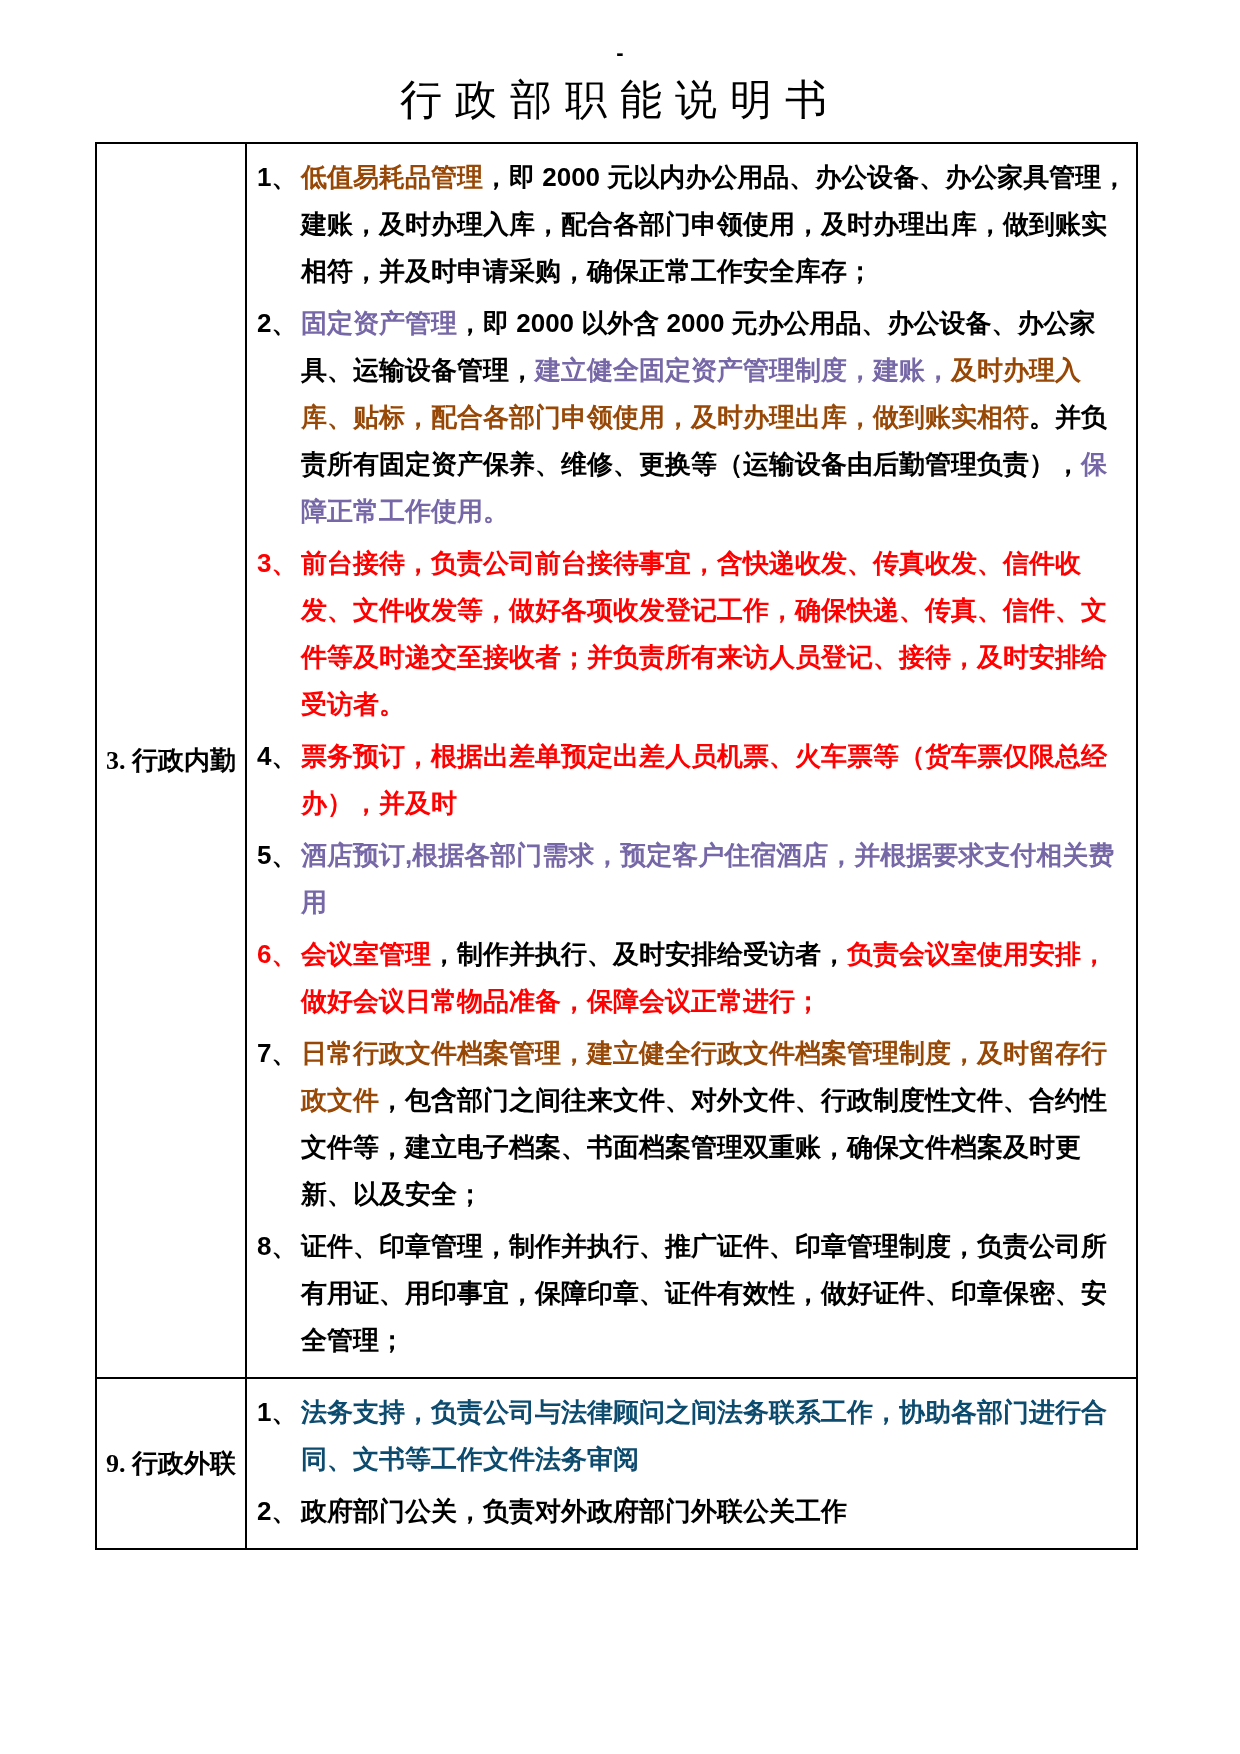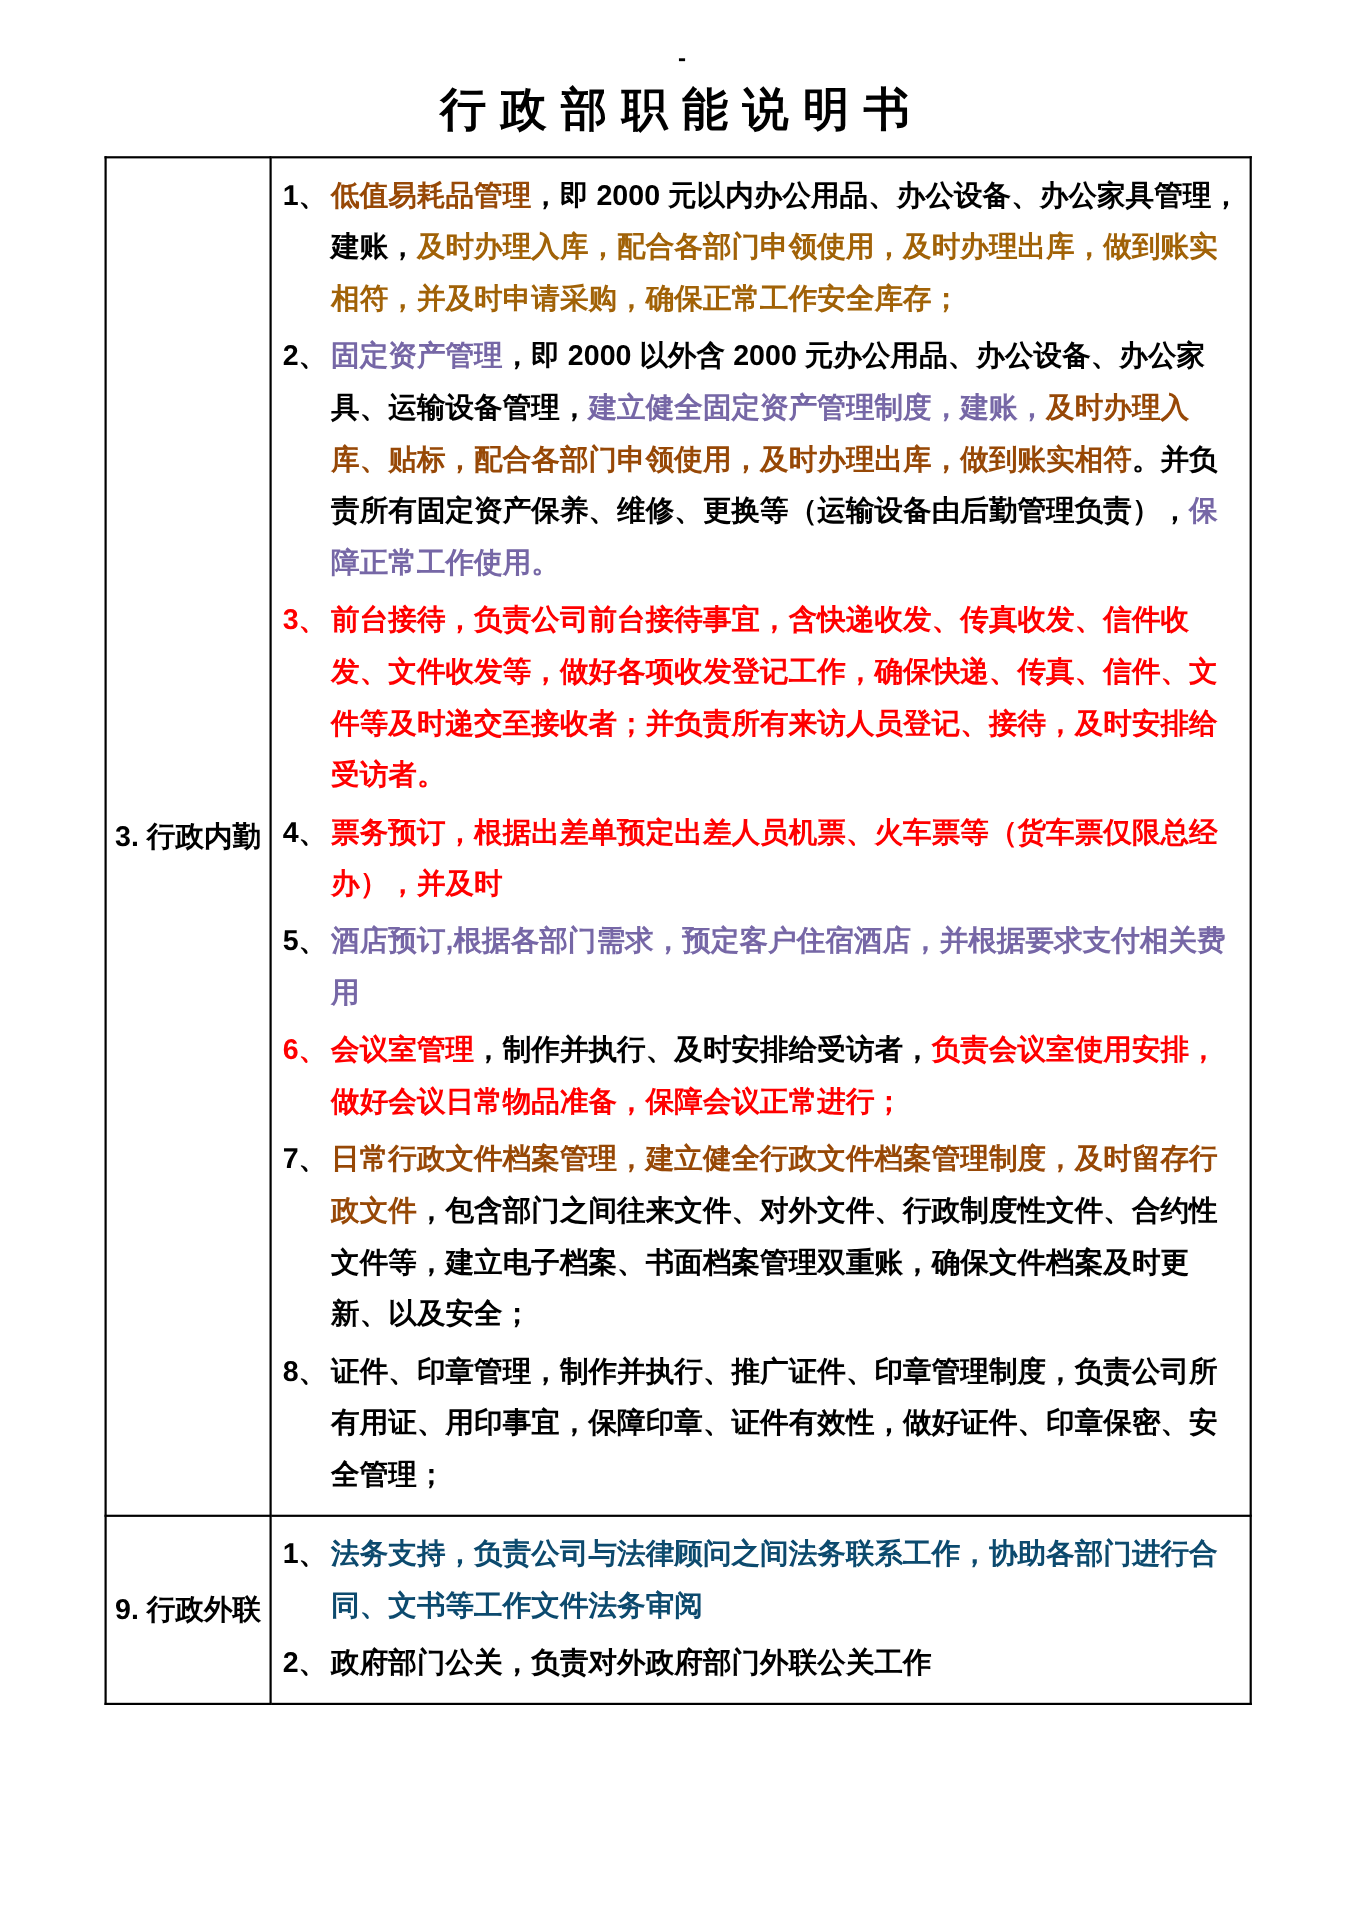--- a/index.html
+++ b/index.html
@@ -22,21 +22,21 @@
     color:#000;
   }
   .doc-title{
     position:absolute;
     top:72px;
     left:0;
     width:100%;
     margin:0;
     text-align:center;
     font-size:42px;
-    font-weight:bold;
+    font-weight:normal;
     letter-spacing:13px;
     color:#000;
   }
   .duties-table{
     position:absolute;
     top:142px;
     left:95px;
     width:1043px;
     border-collapse:collapse;
     table-layout:fixed;
@@ -46,20 +46,21 @@
   }
   .label-cell{
     width:140px;
     text-align:center;
     vertical-align:middle;
     font-size:26px;
     font-weight:bold;
     line-height:1.75;
     color:#000;
     padding:4px;
+    font-family:Liberation Serif, serif;
   }
   .content-cell{
     vertical-align:top;
     padding:10px 6px 8px 10px;
   }
   .content-cell.tall{
     height:1160px;
   }
   .duty-item{
     display:flex;
@@ -82,21 +83,21 @@
 <div class="page">
   <div class="page-dash">-</div>
   <h1 class="doc-title">行政部职能说明书</h1>
   <table class="duties-table">
     <tbody id="duties-tbody">
         <tr>
           <td class="label-cell">3. 行政内勤</td>
           <td class="content-cell tall">
             <div class="duty-item">
               <span class="duty-num" style="color: rgb(0, 0, 0);">1、</span>
-              <span class="duty-body"><span style="color: rgb(151, 72, 6); margin-top: 33px;">低值易耗品管理</span><span style="color: rgb(0, 0, 0);">，即 2000 元以内办公用品、办公设备、办公家具管理，建账，</span><span style="color: #a16207;">及时办理入库，配合各部门申领使用，及时办理出库，做到账实相符，并及时申请采购，确保正常工作安全库存；</span></span>
+              <span class="duty-body"><span style="color: rgb(151, 72, 6); margin-top: 33px;">低值易耗品管理</span><span style="color: rgb(0, 0, 0);">，即 2000 元以内办公用品、办公设备、办公家具管理，建账，</span><span style="color: #000000;">及时办理入库，配合各部门申领使用，及时办理出库，做到账实相符，并及时申请采购，确保正常工作安全库存；</span></span>
             </div>
             <div class="duty-item">
               <span class="duty-num" style="color: rgb(0, 0, 0);">2、</span>
               <span class="duty-body"><span style="color: rgb(118, 103, 166);">固定资产管理</span><span style="color: rgb(0, 0, 0);">，即 2000 以外含 2000 元办公用品、办公设备、办公家具、运输设备管理，</span><span style="color: rgb(118, 103, 166);">建立健全固定资产管理制度，建账，</span><span style="color: rgb(151, 72, 6);">及时办理入库、贴标，配合各部门申领使用，及时办理出库，做到账实相符</span><span style="color: rgb(0, 0, 0);">。并负责所有固定资产保养、维修、更换等（运输设备由后勤管理负责），</span><span style="color: rgb(118, 103, 166);">保障正常工作使用。</span></span>
             </div>
             <div class="duty-item">
               <span class="duty-num" style="color: rgb(255, 0, 0);">3、</span>
               <span class="duty-body"><span style="color: rgb(255, 0, 0); margin-top: 11px;">前台接待，负责公司前台接待事宜，含快递收发、传真收发、信件收发、文件收发等，做好各项收发登记工作，确保快递、传真、信件、文件等及时递交至接收者；并负责所有来访人员登记、接待，及时安排给受访者。</span></span>
             </div>
             <div class="duty-item">

